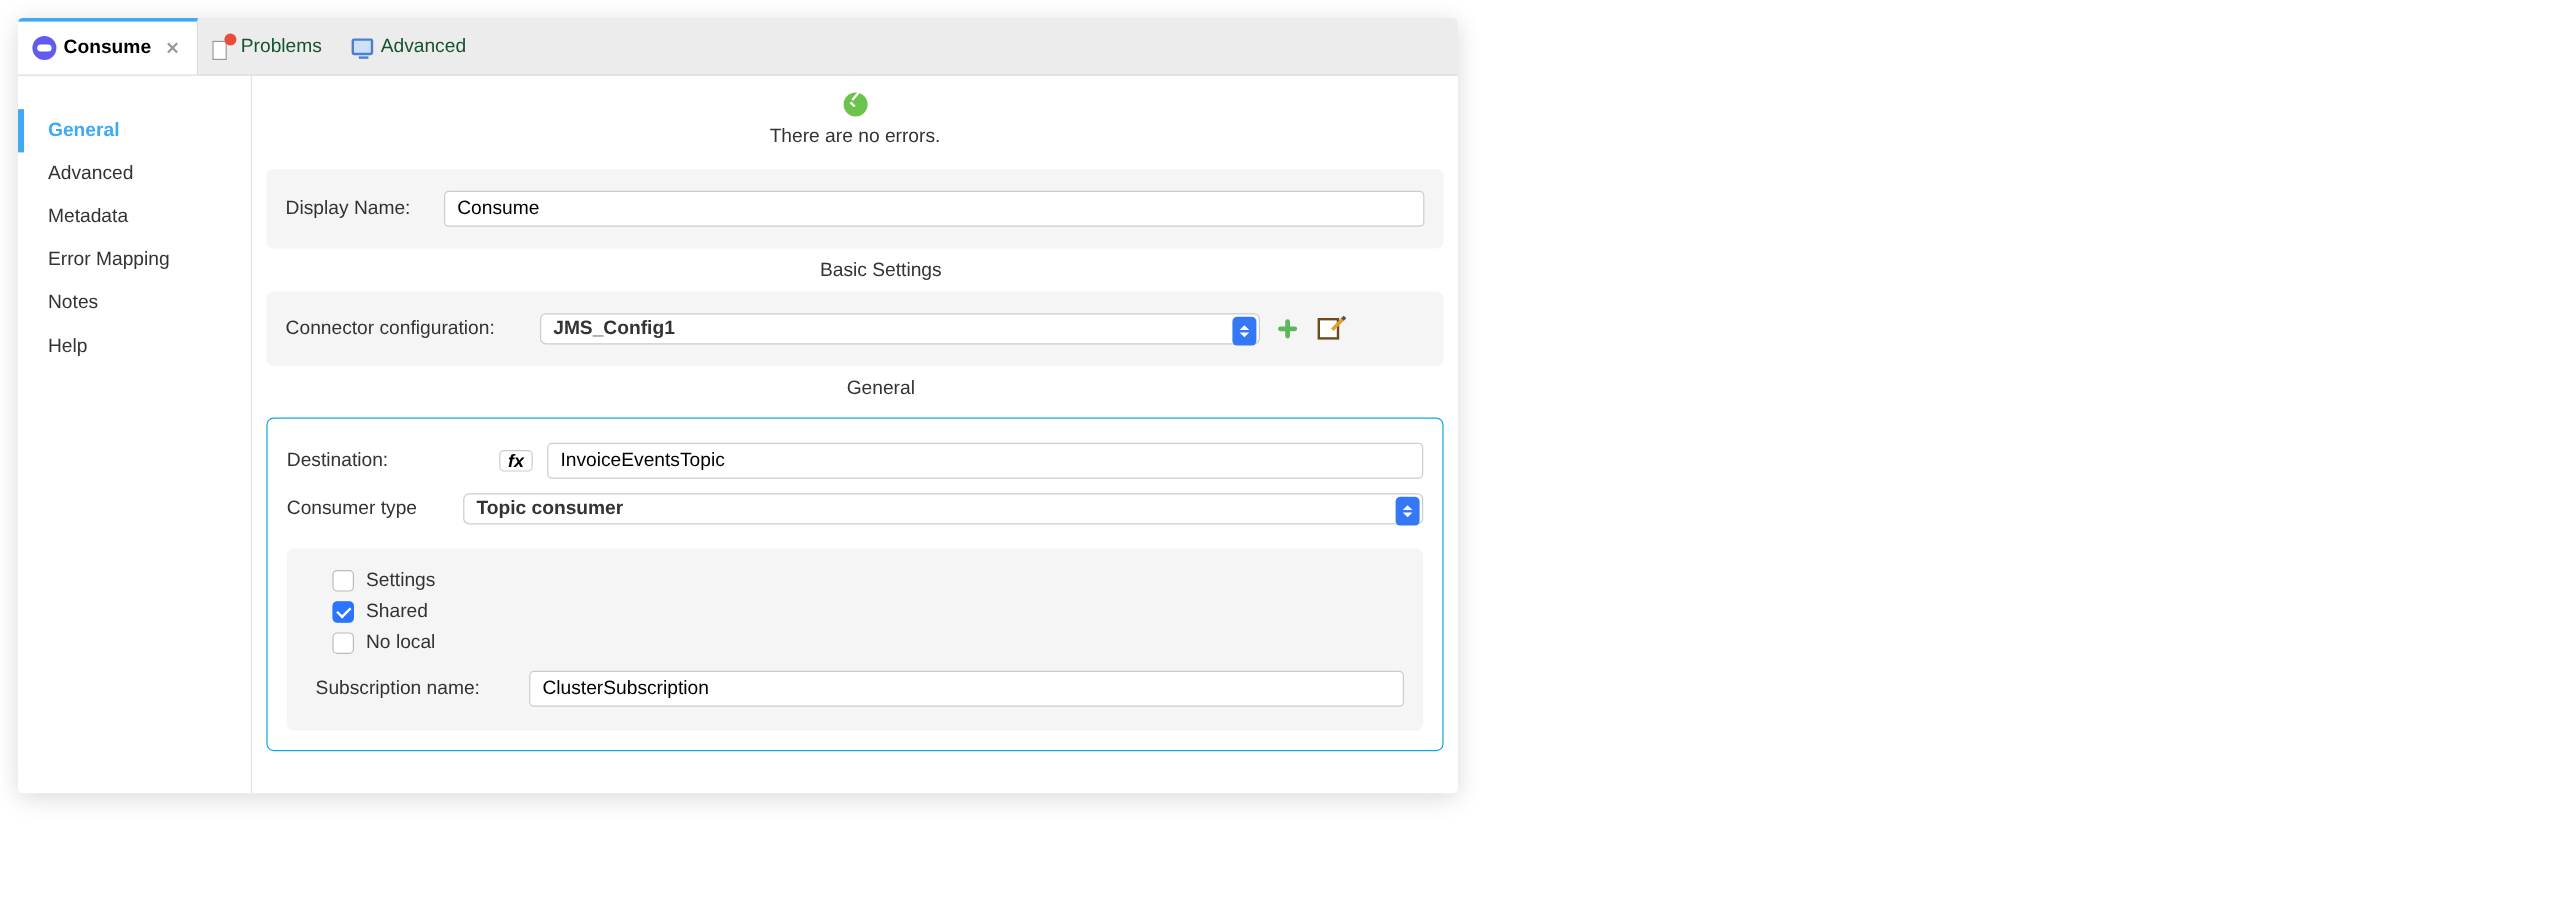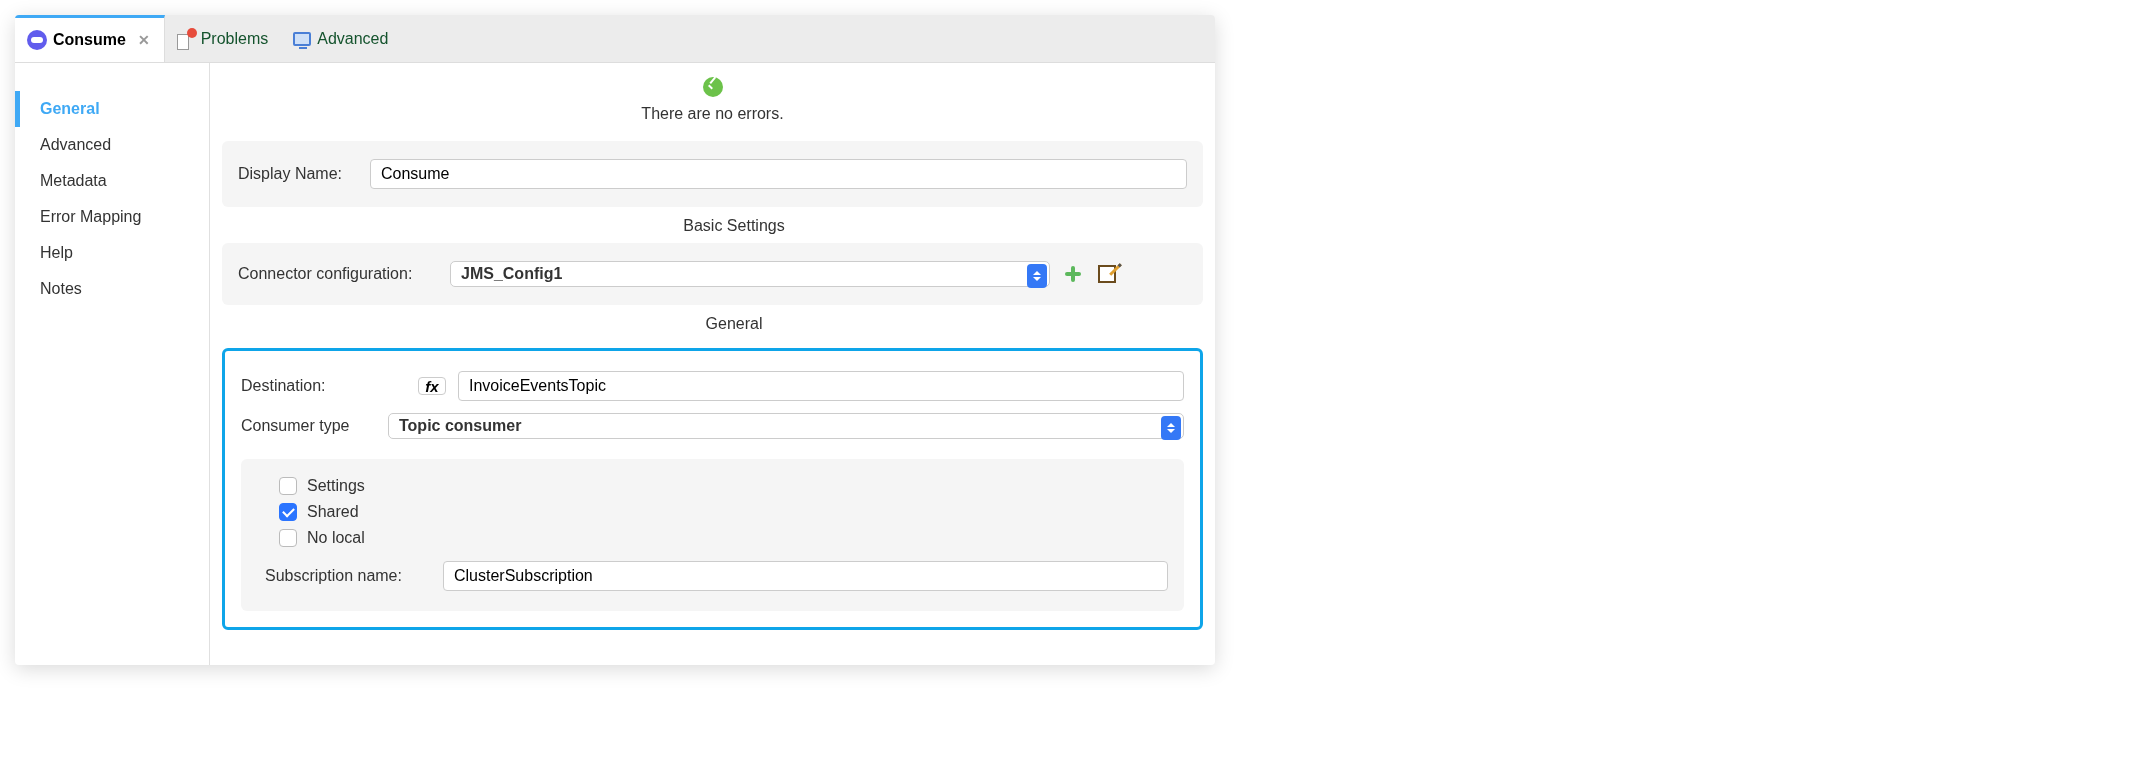--- a/index.html
+++ b/index.html
@@ -184,21 +184,21 @@
       border-right: 4px solid transparent;
       border-top: 4px solid #fff;
     }
     .section-title {
       font-size: 16px;
       color: #333;
       margin: 10px 0 6px 43px;
       text-align: center;
     }
     .fieldset {
-      border: 3px solid #0ea5e9;
+      border: 1px solid #0ea5e9;
       border-radius: 6px;
       margin: 15px 12px;
       padding: 14px 16px 16px 16px;
       background: #fff;
     }
     .fieldset .label { min-width: 130px; }
 
     .fx-btn {
       width: 28px; height: 18px;
       border: 1px solid #ccc;
@@ -338,24 +338,24 @@
       <div class="sidebar-item">
         <span>Advanced</span>
       </div>
       <div class="sidebar-item">
         <span>Metadata</span>
       </div>
       <div class="sidebar-item">
         <span>Error Mapping</span>
       </div>
       <div class="sidebar-item">
+        <span>Notes</span>
+      </div>
+      <div class="sidebar-item">
         <span>Help</span>
-      </div>
-      <div class="sidebar-item">
-        <span>Notes</span>
       </div>
     </div>
 
     <div class="content">
 
       <div class="status-row">
         <span class="status-icon"></span>
         <span>There are no errors.</span>
       </div>
 

